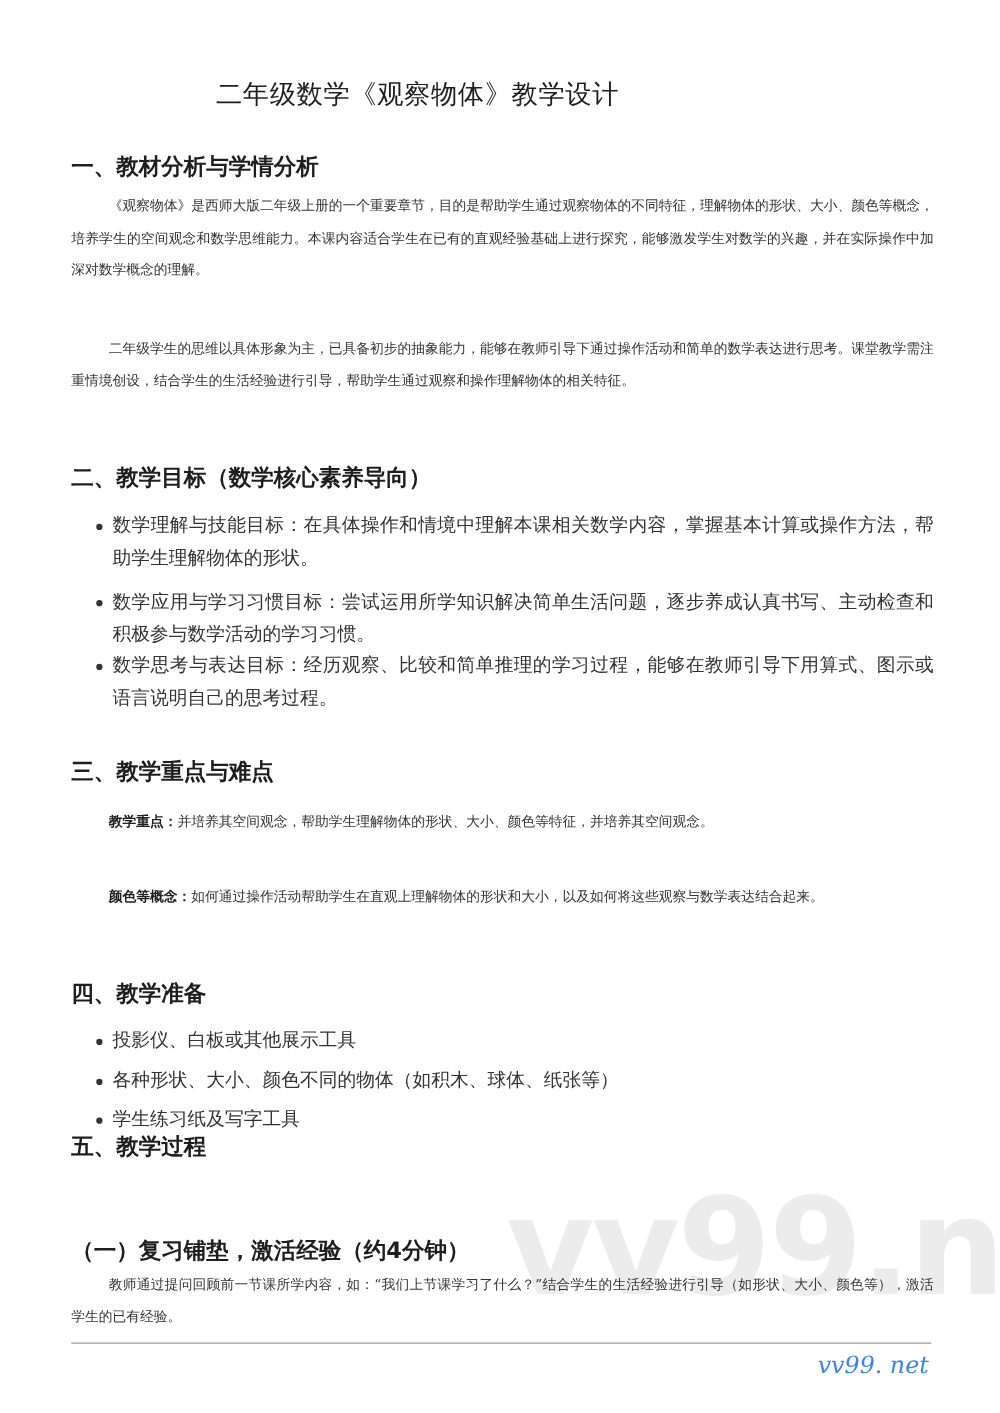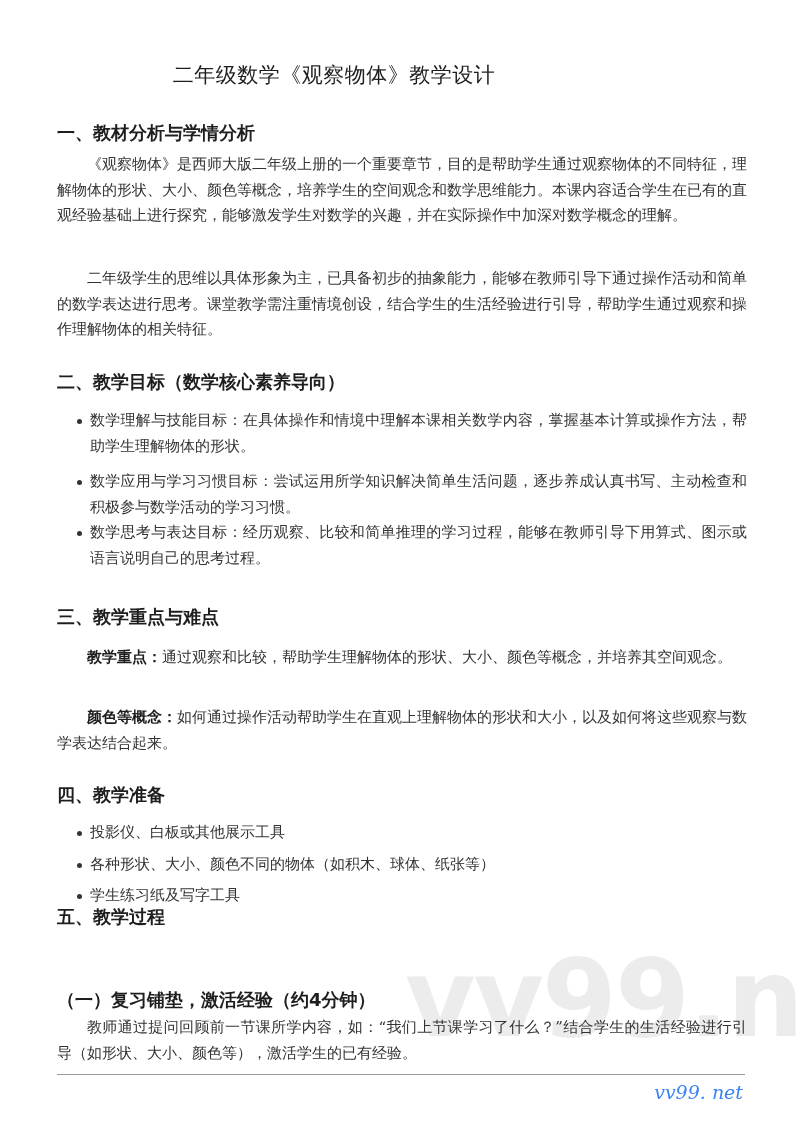--- a/index.html
+++ b/index.html
@@ -37,21 +37,21 @@
       left: 57px;
       font-family: "DejaVu Sans", "Liberation Sans", sans-serif;
       font-weight: bold;
       font-size: 18px;
       color: #1e1e1e;
     }
     .para {
       position: absolute;
       left: 57px;
       width: 690px;
-      font-size: 15px;
+      font-size: 11px;
       line-height: 25.5px;
       text-indent: 30px;
       color: #333333;
       text-align: justify;
     }
     .para .lead {
       font-weight: bold;
       color: #1e1e1e;
     }
     .bullets {
@@ -143,21 +143,21 @@
         <span class="dot"></span>
         <span>数学应用与学习习惯目标：尝试运用所学知识解决简单生活问题，逐步养成认真书写、主动检查和积极参与数学活动的学习习惯。</span>
       </li>
       <li style="margin-bottom:10px;">
         <span class="dot"></span>
         <span>数学思考与表达目标：经历观察、比较和简单推理的学习过程，能够在教师引导下用算式、图示或语言说明自己的思考过程。</span>
       </li>
     </ul>
 
     <div class="h1" style="top:605px;">三、教学重点与难点</div>
-    <div class="para" style="top:645px;"><span class="lead">教学重点：</span><span>通过观察和比较，帮助学生理解物体的形状、大小、颜色等概念，并培养其空间观念。</span></div>
+    <div class="para" style="top:645px;"><span class="lead">教学重点：</span><span>并培养其空间观念，帮助学生理解物体的形状、大小、颜色等特征，并培养其空间观念。</span></div>
     <div class="para" style="top:705px;"><span class="lead">颜色等概念：</span><span>如何通过操作活动帮助学生在直观上理解物体的形状和大小，以及如何将这些观察与数学表达结合起来。</span></div>
 
     <div class="h1" style="top:783px;">四、教学准备</div>
     <ul class="bullets" style="top:820px;">
       <li style="margin-bottom:6px;">
         <span class="dot"></span>
         <span>投影仪、白板或其他展示工具</span>
       </li>
       <li style="margin-bottom:6px;">
         <span class="dot"></span>

